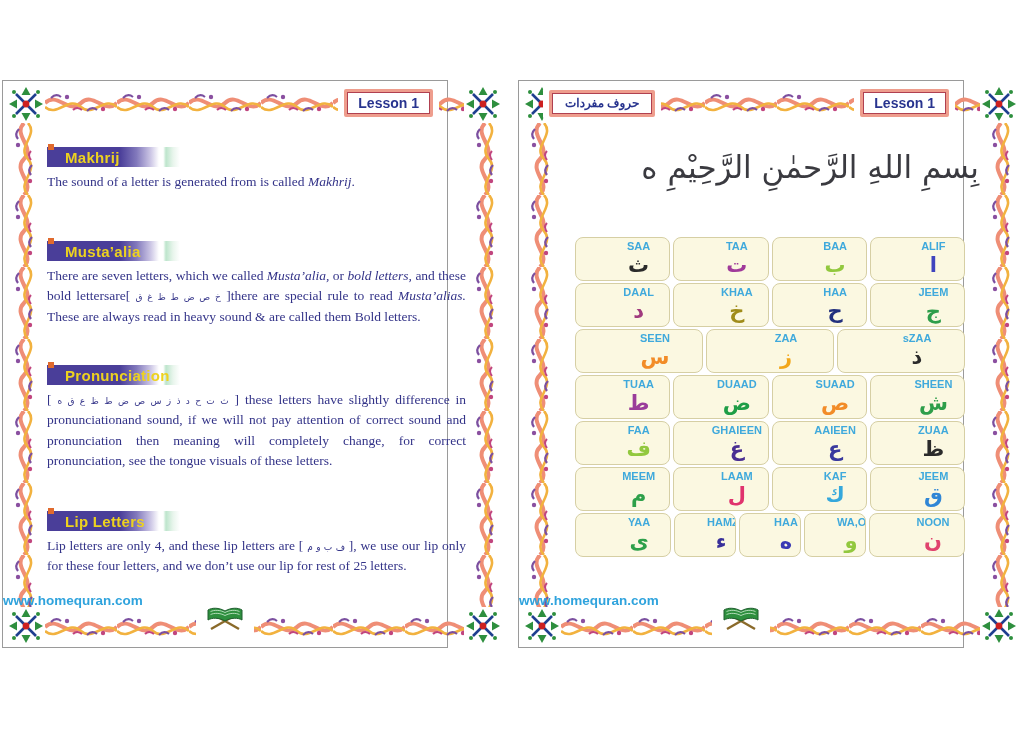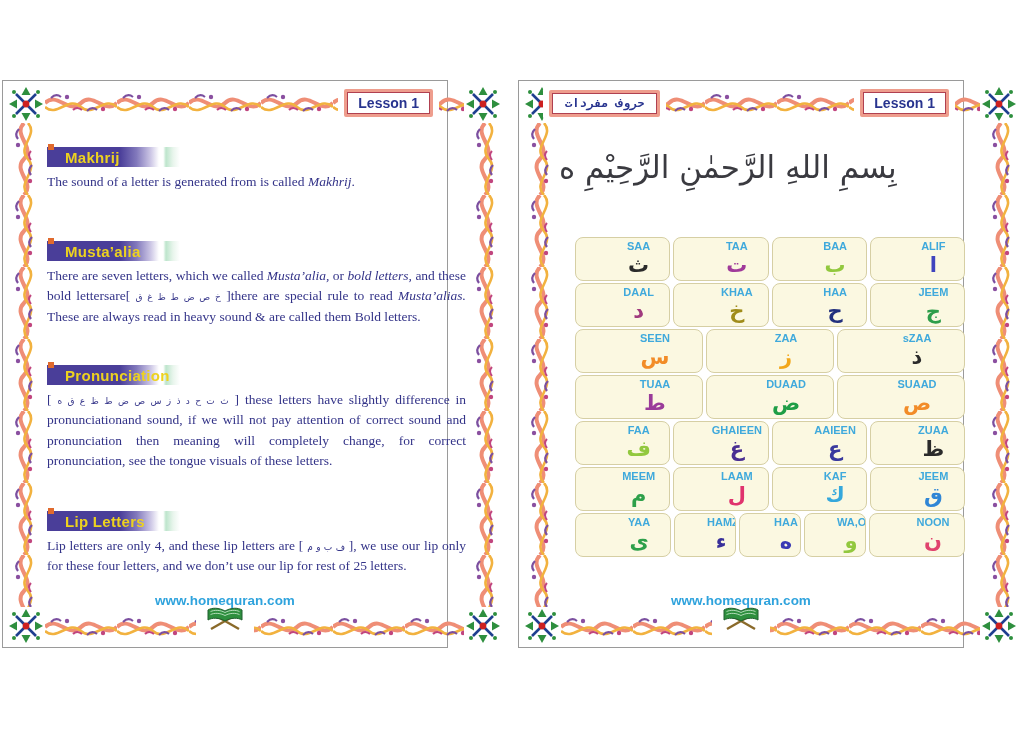--- a/index.html
+++ b/index.html
@@ -31,21 +31,21 @@
     position:absolute;background:#fff;border:3px solid #EE9D8D;border-radius:2px;
     box-shadow:0 0 0 6px #fff;padding:0;z-index:5;
   }
   .badge-inner{
     display:block;border:1px solid #B04050;padding:2px 10px;
     font-size:14px;font-weight:bold;color:#28348F;white-space:nowrap;
   }
   .badge-lesson{top:8px;right:14px;}
   .badge-title{top:9px;left:30px;}
   .badge-title .badge-inner{
-    font-family:Liberation Mono, monospace;font-size:12px;direction:rtl;color:#28348F;padding:2px 12px;
+    font-family:Liberation Serif, serif;font-size:12px;direction:rtl;color:#28348F;padding:2px 12px;
   }
 
   
   .section{position:absolute;left:44px;width:420px;}
   .hbar{
     position:relative;width:140px;height:20px;
     background:linear-gradient(90deg,#4A3E99 0%,#4A3E99 52%,#8279BC 64%,#CCC6E5 74%,#ffffff 80%,#ffffff 83%,#BDE5CC 85%,#E8F5EC 90%,#ffffff 95%);
   }
   .hbar::before{
     content:"";position:absolute;left:1px;top:-3px;width:6px;height:6px;background:#E06A2E;
@@ -59,27 +59,27 @@
     line-height:1.5;color:#333388;text-align:justify;
   }
   .seg-it{font-style:italic;}
   .seg-ar{font-family:"DejaVu Sans", sans-serif;font-size:9px;color:#333388;}
   .sec-1{top:66px;}
   .sec-2{top:160px;}
   .sec-3{top:284px;}
   .sec-4{top:430px;}
 
   .footer-link{
-    position:absolute;left:0;top:512px;width:100%;text-align:center;
+    position:absolute;left:0;top:512px;width:100%;
     font-size:13.5px;font-weight:bold;color:#2FA3DD;cursor:pointer;z-index:4;
   }
 
   
   .bismillah{
-    position:absolute;left:40px;top:66px;width:420px;text-align:left;
+    position:absolute;left:40px;top:66px;width:420px;text-align:right;
     direction:rtl;font-family:"DejaVu Sans", sans-serif;font-size:31px;
     color:#3A3A40;line-height:1.3;
   }
   .grid{position:absolute;left:56px;top:156px;width:390px;}
   .grid-row{display:flex;gap:3px;margin-bottom:2px;height:44px;}
   .cell{
     flex:1;background:#FBF8E1;border:1px solid #D6CFA4;border-radius:8px;
     text-align:center;box-sizing:border-box;padding-top:2px;overflow:hidden;padding-left:32px;
   }
   .cell .lname{font-size:11px;font-weight:bold;color:#3FA9DC;line-height:13px;}
@@ -302,20 +302,24 @@
           <div class="lglyph" style="color: rgb(154, 60, 154);">ط</div>
         </div>
       <div class="cell">
           <div class="lname">DUAAD</div>
           <div class="lglyph" style="color: rgb(30, 158, 70);">ض</div>
         </div>
       <div class="cell">
           <div class="lname">SUAAD</div>
           <div class="lglyph" style="color: rgb(242, 140, 40);">ص</div>
         </div>
+      <div class="cell">
+          <div class="lname">SHEEN</div>
+          <div class="lglyph" style="color: rgb(46, 158, 74);">ش</div>
+        </div>
     </div>
     <div class="grid-row">
       <div class="cell">
           <div class="lname">FAA</div>
           <div class="lglyph" style="color: rgb(146, 200, 62);">ف</div>
         </div>
       <div class="cell">
           <div class="lname">GHAIEEN</div>
           <div class="lglyph" style="color: rgb(74, 46, 146);">غ</div>
         </div>

